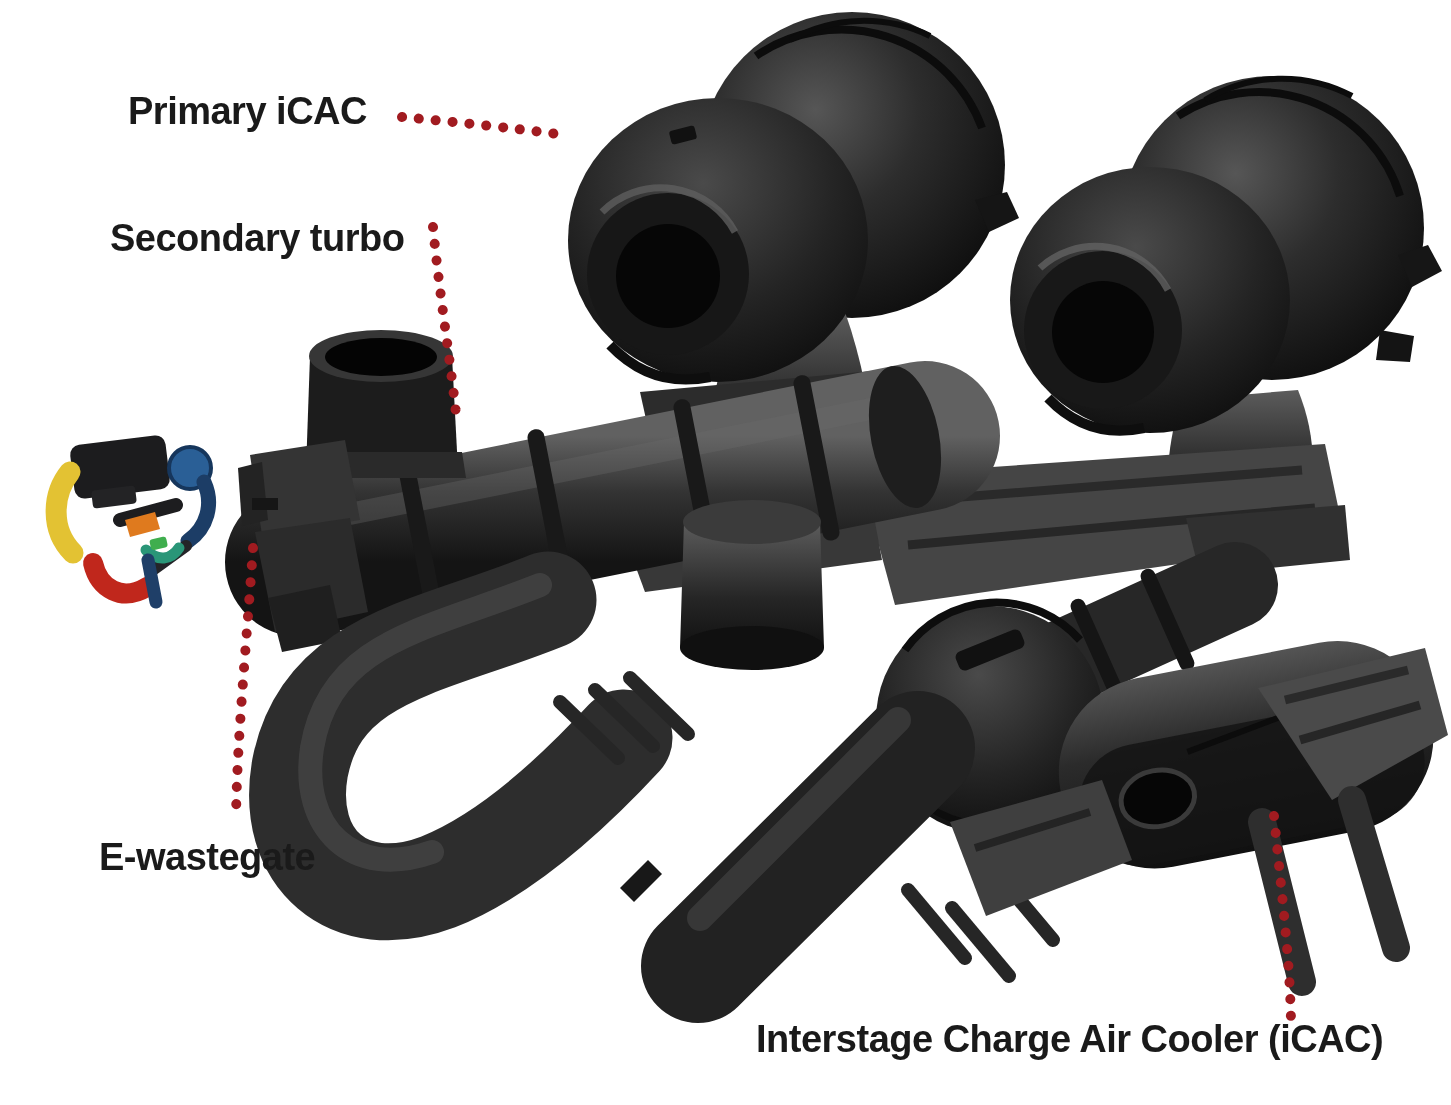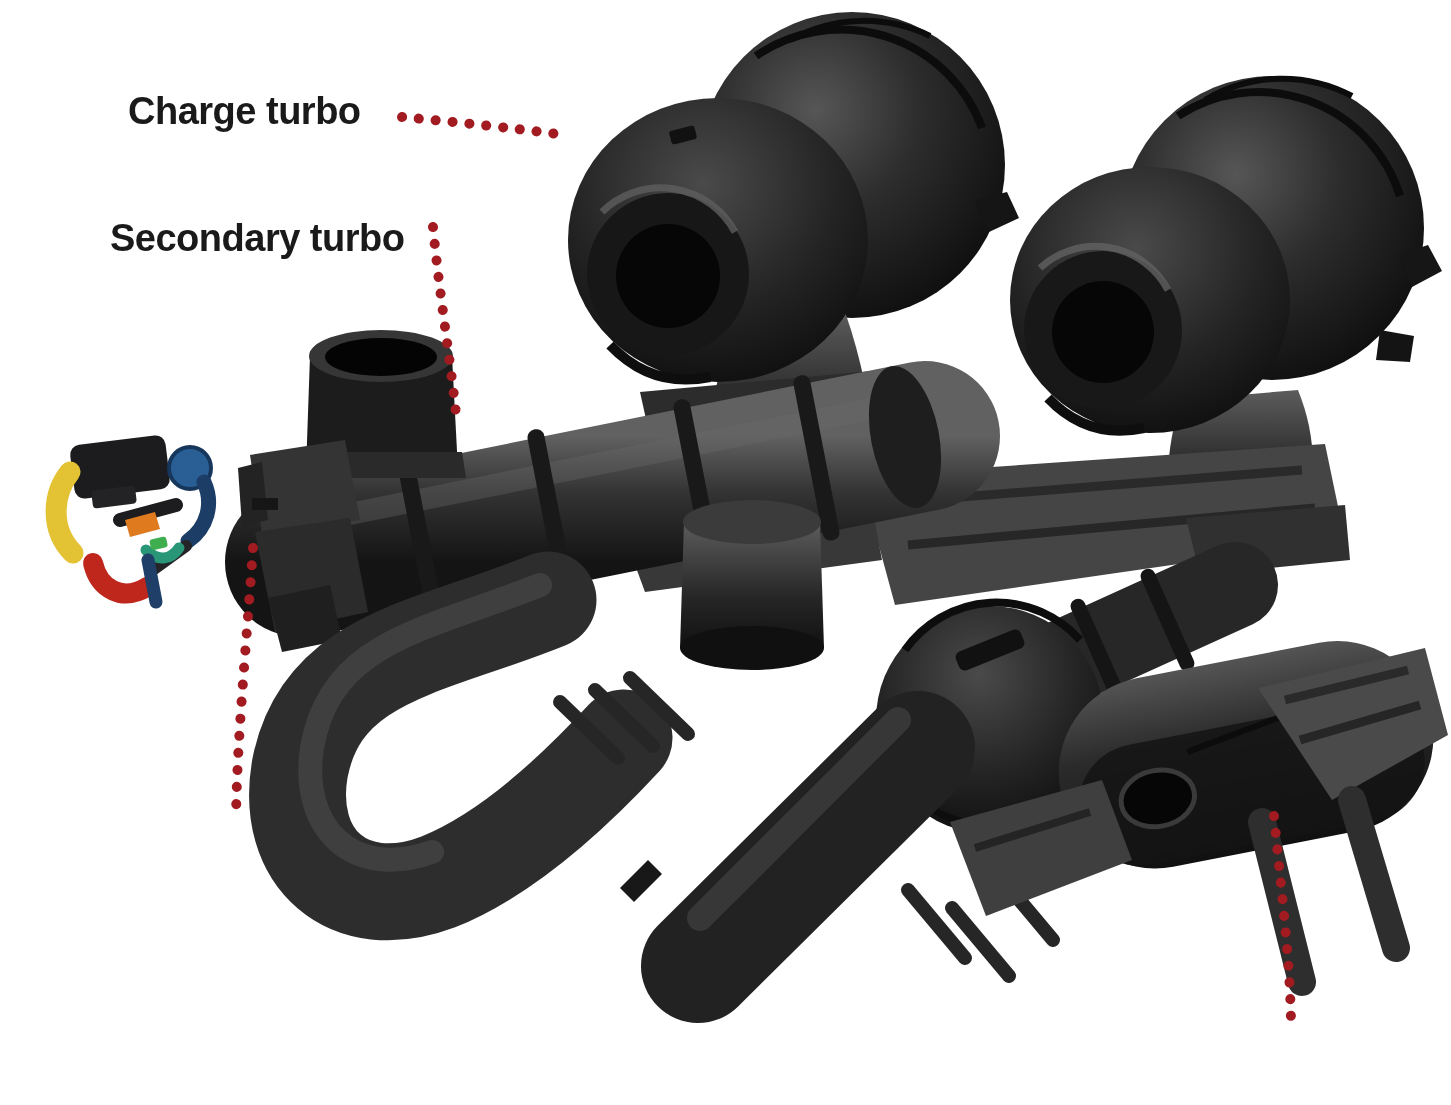--- a/index.html
+++ b/index.html
@@ -202,19 +202,21 @@
     </g>
 
     <g stroke="#a11b20" fill="none" stroke-width="10" stroke-linecap="round">
       <path d="M402,117 C455,122 512,128 557,134" stroke-dasharray="0.1 16.8"></path>
       <path d="M433,227 C440,300 452,370 457,424" stroke-dasharray="0.1 16.6"></path>
       <path d="M253,548 C246,650 237,740 236,818" stroke-dasharray="0.1 17"></path>
       <path d="M1274,816 C1282,898 1290,960 1291,1022" stroke-dasharray="0.1 16.6"></path>
     </g>
   </svg>
 
-  <div class="callout" style="left:128px; top:92px;">Charge turbo</div>
+  <div class="callout" style="left:128px; top:92px;">Primary iCAC</div>
 
   <div class="callout" style="left:110px; top:180px;margin-top:39px;">Secondary turbo</div>
 
-
+  <div class="callout" style="left:99px; top:838px;">E-wastegate</div>
+
+  <div class="callout" style="left:756px; top:1020px;">Interstage Charge Air Cooler (iCAC)</div>
 
 </div>
 
 </body></html>

